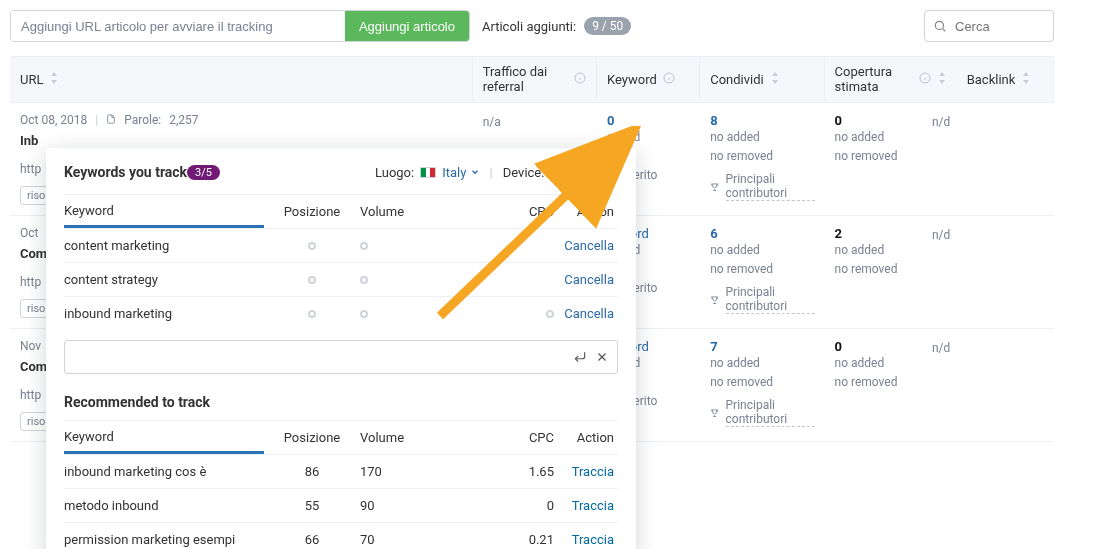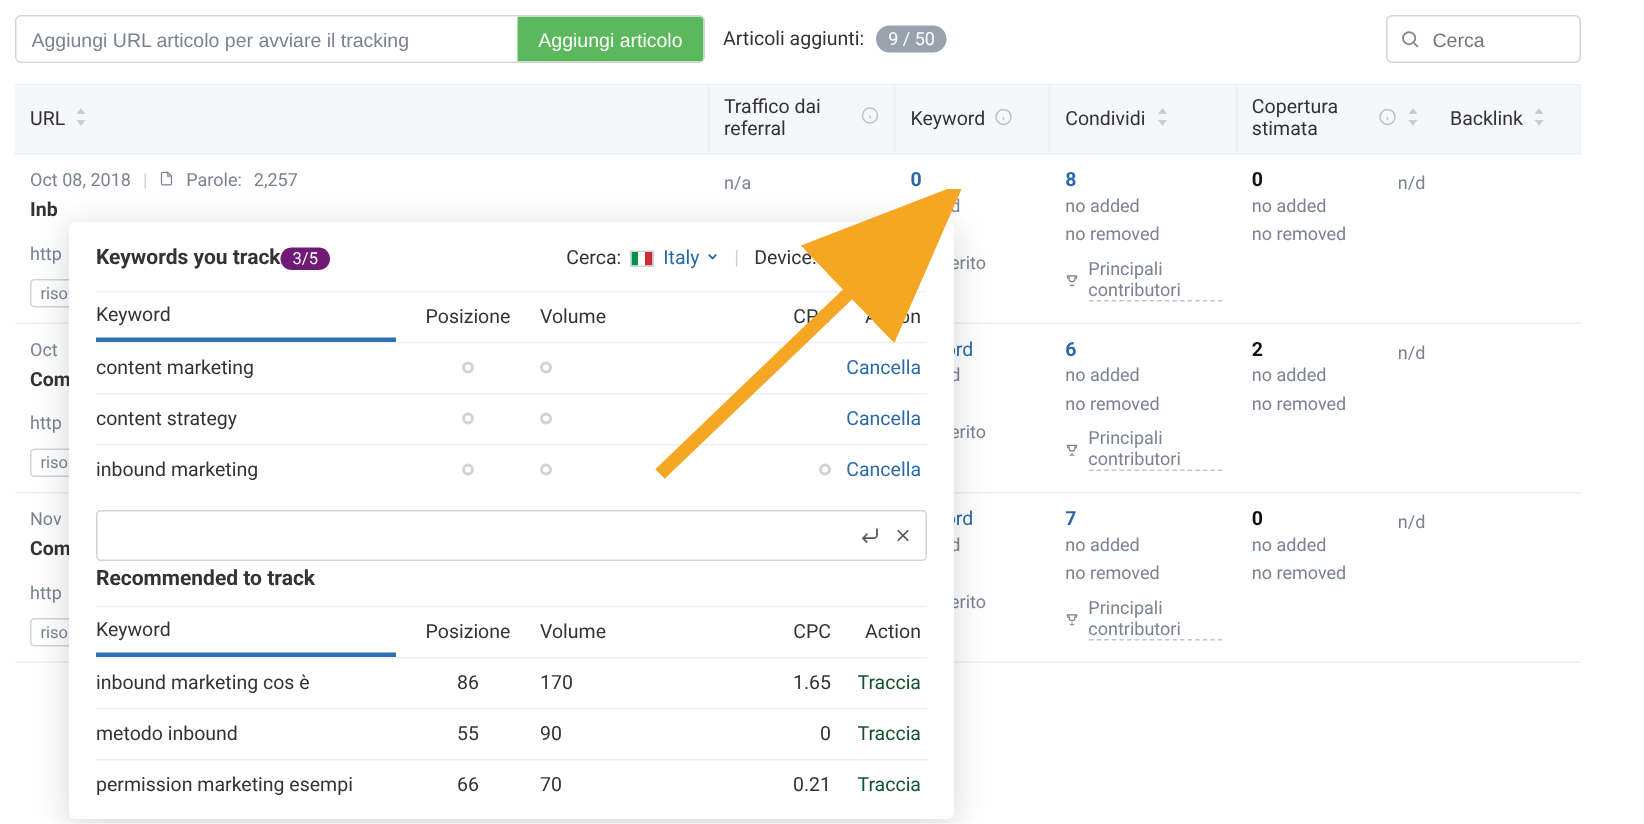--- a/index.html
+++ b/index.html
@@ -63,24 +63,24 @@
   .pop-table .phead, .pop-table .prow { display: flex; align-items: center; height: 34px; border-top: 1px solid #eceff3; font-size: 13px; }
   .pop-table .phead { color: #333; font-weight: 400; }
   .pcol.kw   { width: 200px; }
   .pcol.pos  { width: 96px; text-align: center; }
   .pcol.vol  { width: 110px; text-align: left; }
   .pcol.cpc  { width: 84px;  text-align: right; }
   .pcol.act  { flex: 1; text-align: right; padding-right: 4px; }
   .phead .pcol.kw { border-bottom: 3px solid #2b73b6; height: 100%; display: flex; align-items: center; }
   .dot { width: 8px; height: 8px; border: 2px solid #d0d4d9; border-radius: 50%; display: inline-block; }
   .cancel { color: #2b6aa8; cursor: pointer; }
-  .track  { color: #14532d; cursor: pointer; }
+  .track  { color: #0369a1; cursor: pointer; }
   .pop-search { display: flex; align-items: center; height: 34px; border: 1px solid #d0d4d9; border-radius: 3px; padding: 0 8px; gap: 8px; margin-top: 10px; }
   .pop-search input { flex: 1; border: none; outline: none; font-size: 13px; }
-  .pop-section-title { font-weight: 700; margin: 4px 0 10px; font-size: 14px; }
+  .pop-section-title { font-weight: 700; margin: 20px 0 10px; font-size: 14px; }
 
   
   .arrow { position: absolute; left: 430px; top: 126px; width: 220px; height: 210px; z-index: 6; pointer-events: none; }
 </style>
 </head>
 <body>
 
 <div class="page">
 
   <div class="toolbar">
@@ -286,21 +286,21 @@
       </div>
 
     </div>
   </div>
 
   <div class="popover">
     <div class="pop-hd">
       <span class="pop-title">Keywords you track</span>
       <span class="pop-count">3/5</span>
       <div class="pop-right">
-        <span>Cerca:</span>
+        <span>Luogo:</span>
         <span class="flag"></span>
         <span class="link"><span>Italy</span> <svg width="10" height="10" viewBox="0 0 24 24" fill="none" stroke="#2b6aa8" stroke-width="3">
               <polyline points="6 9 12 15 18 9"></polyline>
             </svg></span>
         <span class="sep2">|</span>
         <span>Device:</span>
         <svg width="14" height="14" viewBox="0 0 24 24" fill="none" stroke="#333" stroke-width="2">
             <rect x="2" y="3" width="20" height="14" rx="2"></rect>
             <line x1="8" y1="21" x2="16" y2="21"></line>
             <line x1="12" y1="17" x2="12" y2="21"></line>

